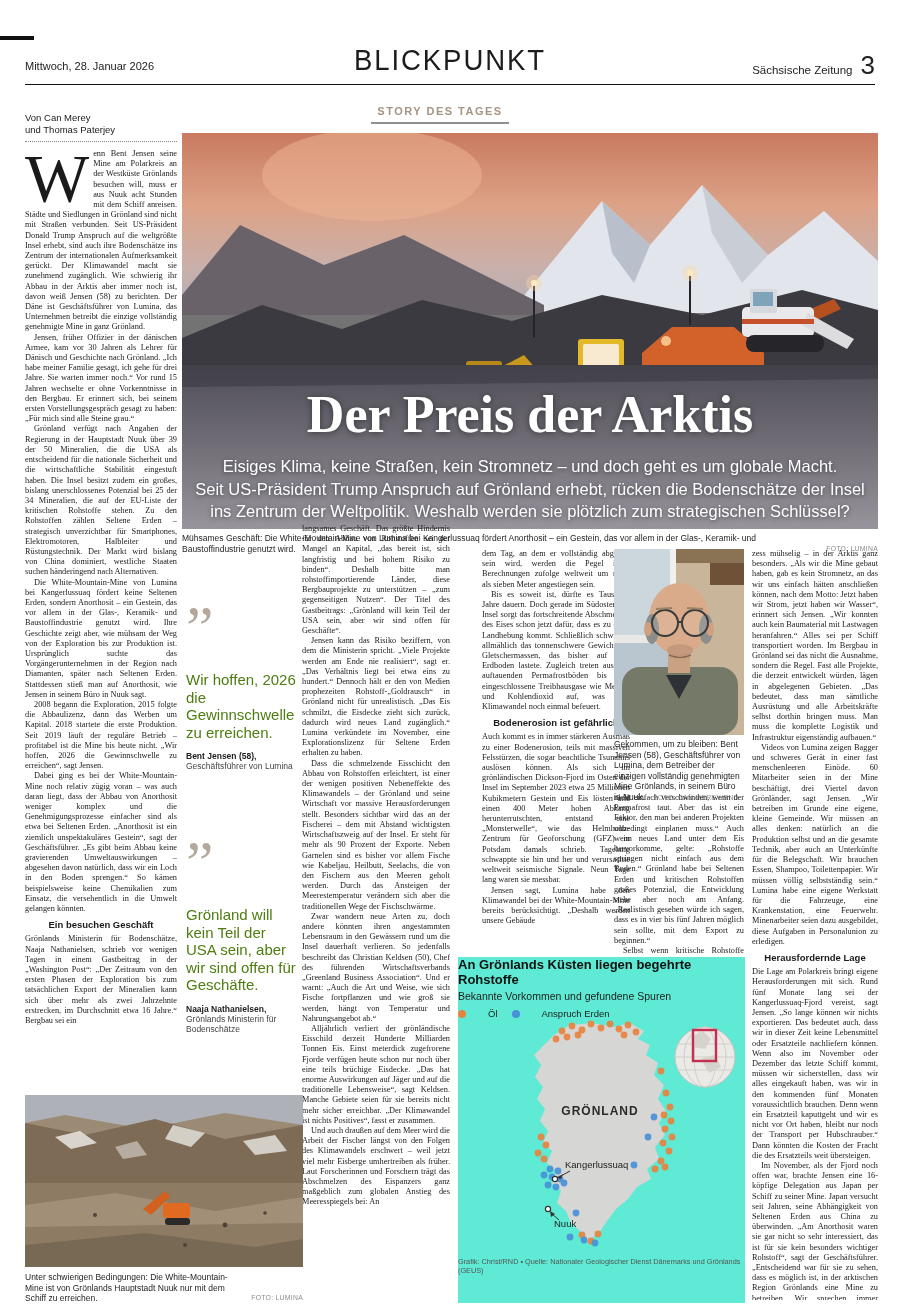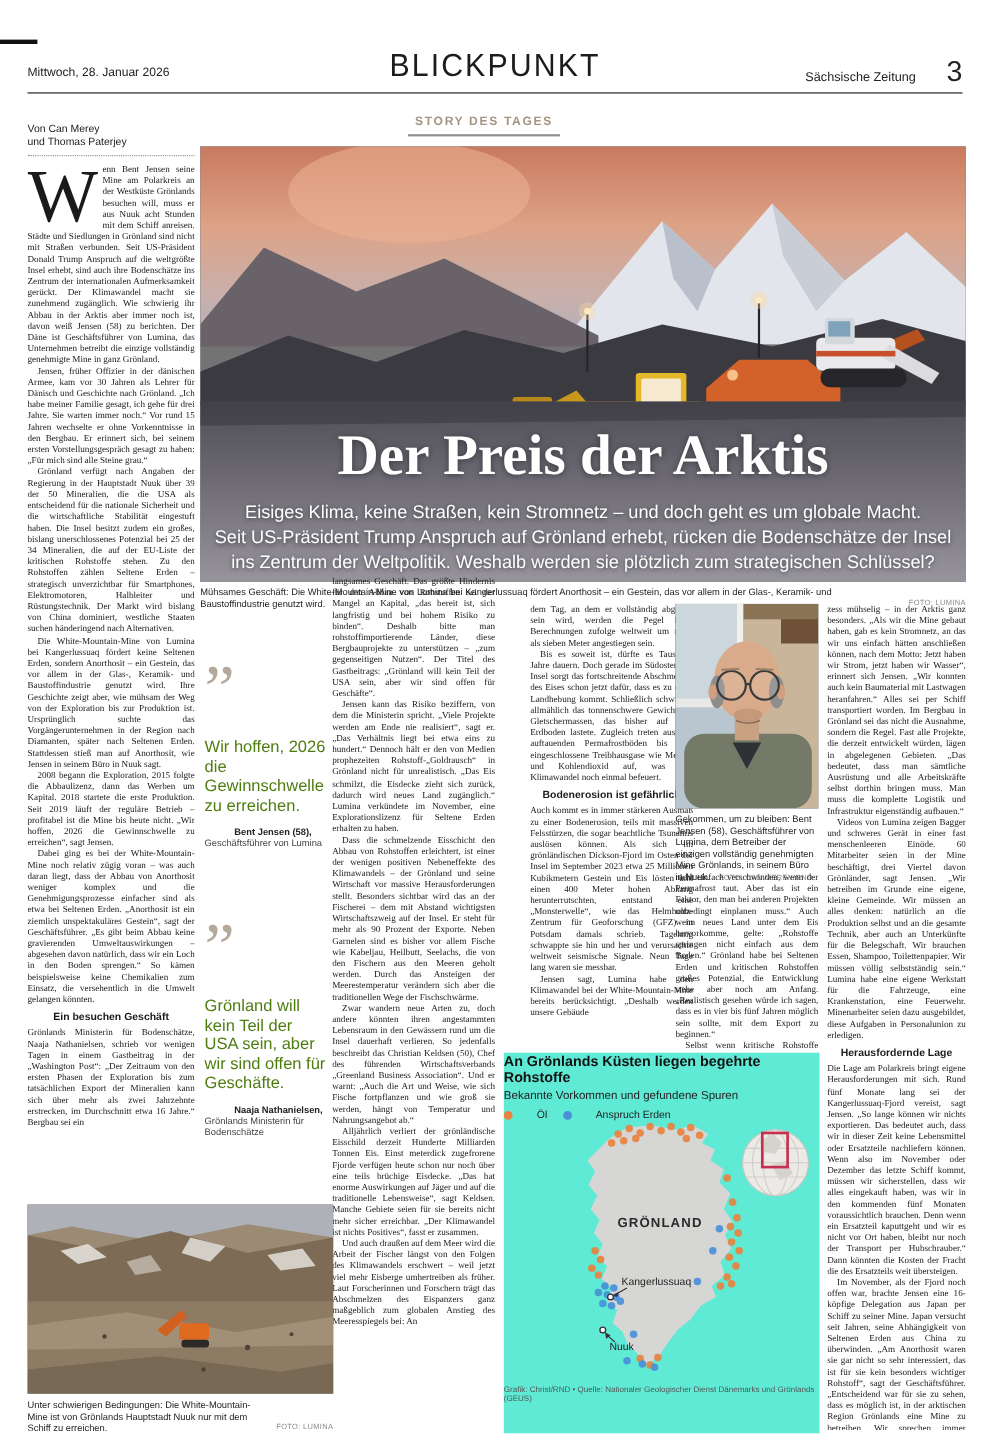--- a/index.html
+++ b/index.html
@@ -5,21 +5,21 @@
   html,body{margin:0;padding:0;background:#e9e9e9;}
   .page{position:relative;width:900px;height:1311px;background:#fff;margin:0 auto;
         font-family:"Liberation Serif",serif;color:#1a1a1a;overflow:hidden;}
   .abs{position:absolute;}
   
   .reg-mark{left:0;top:36px;width:34px;height:4px;background:#111;}
   .mh-date{left:25px;top:60px;font-family:"Liberation Sans",sans-serif;font-size:11px;color:#222;}
   .mh-section{left:0;top:44px;width:900px;text-align:center;
       font-family:"Liberation Sans",sans-serif;font-size:29px;letter-spacing:2px;color:#1c1c1c;
       transform:scaleX(.95);}
-  .mh-right{right:25px;top:50px;display:flex;align-items:baseline;gap:28px;
+  .mh-right{right:25px;top:50px;display:flex;align-items:baseline;gap:8px;
       font-family:"Liberation Sans",sans-serif;color:#222;}
   .mh-paper{font-size:11.5px;}
   .mh-page{font-size:26px;}
   .mh-rule{left:25px;top:84px;width:850px;height:1px;background:#111;}
   .kicker-wrap{left:0;top:101px;width:880px;text-align:center;}
   .kicker{display:inline-block;font-family:"Liberation Sans",sans-serif;font-weight:bold;
       font-size:11px;letter-spacing:1.5px;color:#a59482;border-bottom:2px solid #8f8f8f;
       padding:0 6px 5px 6px;}
   
   .txtcol{font-size:8.3px;line-height:10.2px;text-align:justify;overflow:hidden;}
@@ -39,21 +39,21 @@
   .headline{left:0;top:252px;width:100%;text-align:center;color:#fff;
       font-family:"Liberation Serif",serif;font-weight:bold;font-size:52px;
       text-shadow:0 1px 6px rgba(0,0,0,.45);}
   .standfirst{left:0;top:322px;width:100%;text-align:center;color:#fff;
       font-family:"Liberation Sans",sans-serif;font-size:16.5px;line-height:22.5px;
       white-space:pre-line;text-shadow:0 1px 4px rgba(0,0,0,.5);}
   
   .quote{width:112px;font-family:"Liberation Sans",sans-serif;}
   .qmark{font-family:"Liberation Serif",serif;font-size:62px;line-height:40px;color:#b3a89a;height:40px;}
   .qtext{font-size:15px;line-height:17.5px;color:#4d7c0f;margin-top:24px;}
-  .qname{font-size:8.5px;font-weight:bold;color:#222;margin-top:10px;margin-left:27px;}
+  .qname{font-size:8.5px;font-weight:bold;color:#222;margin-top:10px;}
   .qrole{font-size:8.5px;color:#444;line-height:10.5px;white-space:pre-line;}
   
   .mapblock{left:458px;top:957px;width:287px;height:346px;background:#5eead4;z-index:5;}
   .map-title{font-family:"Liberation Sans",sans-serif;font-weight:bold;font-size:13px;color:#111;}
   .map-sub{font-family:"Liberation Sans",sans-serif;font-size:10.5px;color:#222;margin-top:3px;}
   .map-legend{font-family:"Liberation Sans",sans-serif;font-size:9.5px;color:#222;margin-top:6px;
       display:flex;gap:14px;align-items:center;}
   .legend-item{display:flex;align-items:center;gap:22px;}
   .legend-dot{width:8px;height:8px;border-radius:50%;display:inline-block;}
   .map-source{font-family:"Liberation Sans",sans-serif;font-size:7.3px;color:#555;margin-top:2px;}

